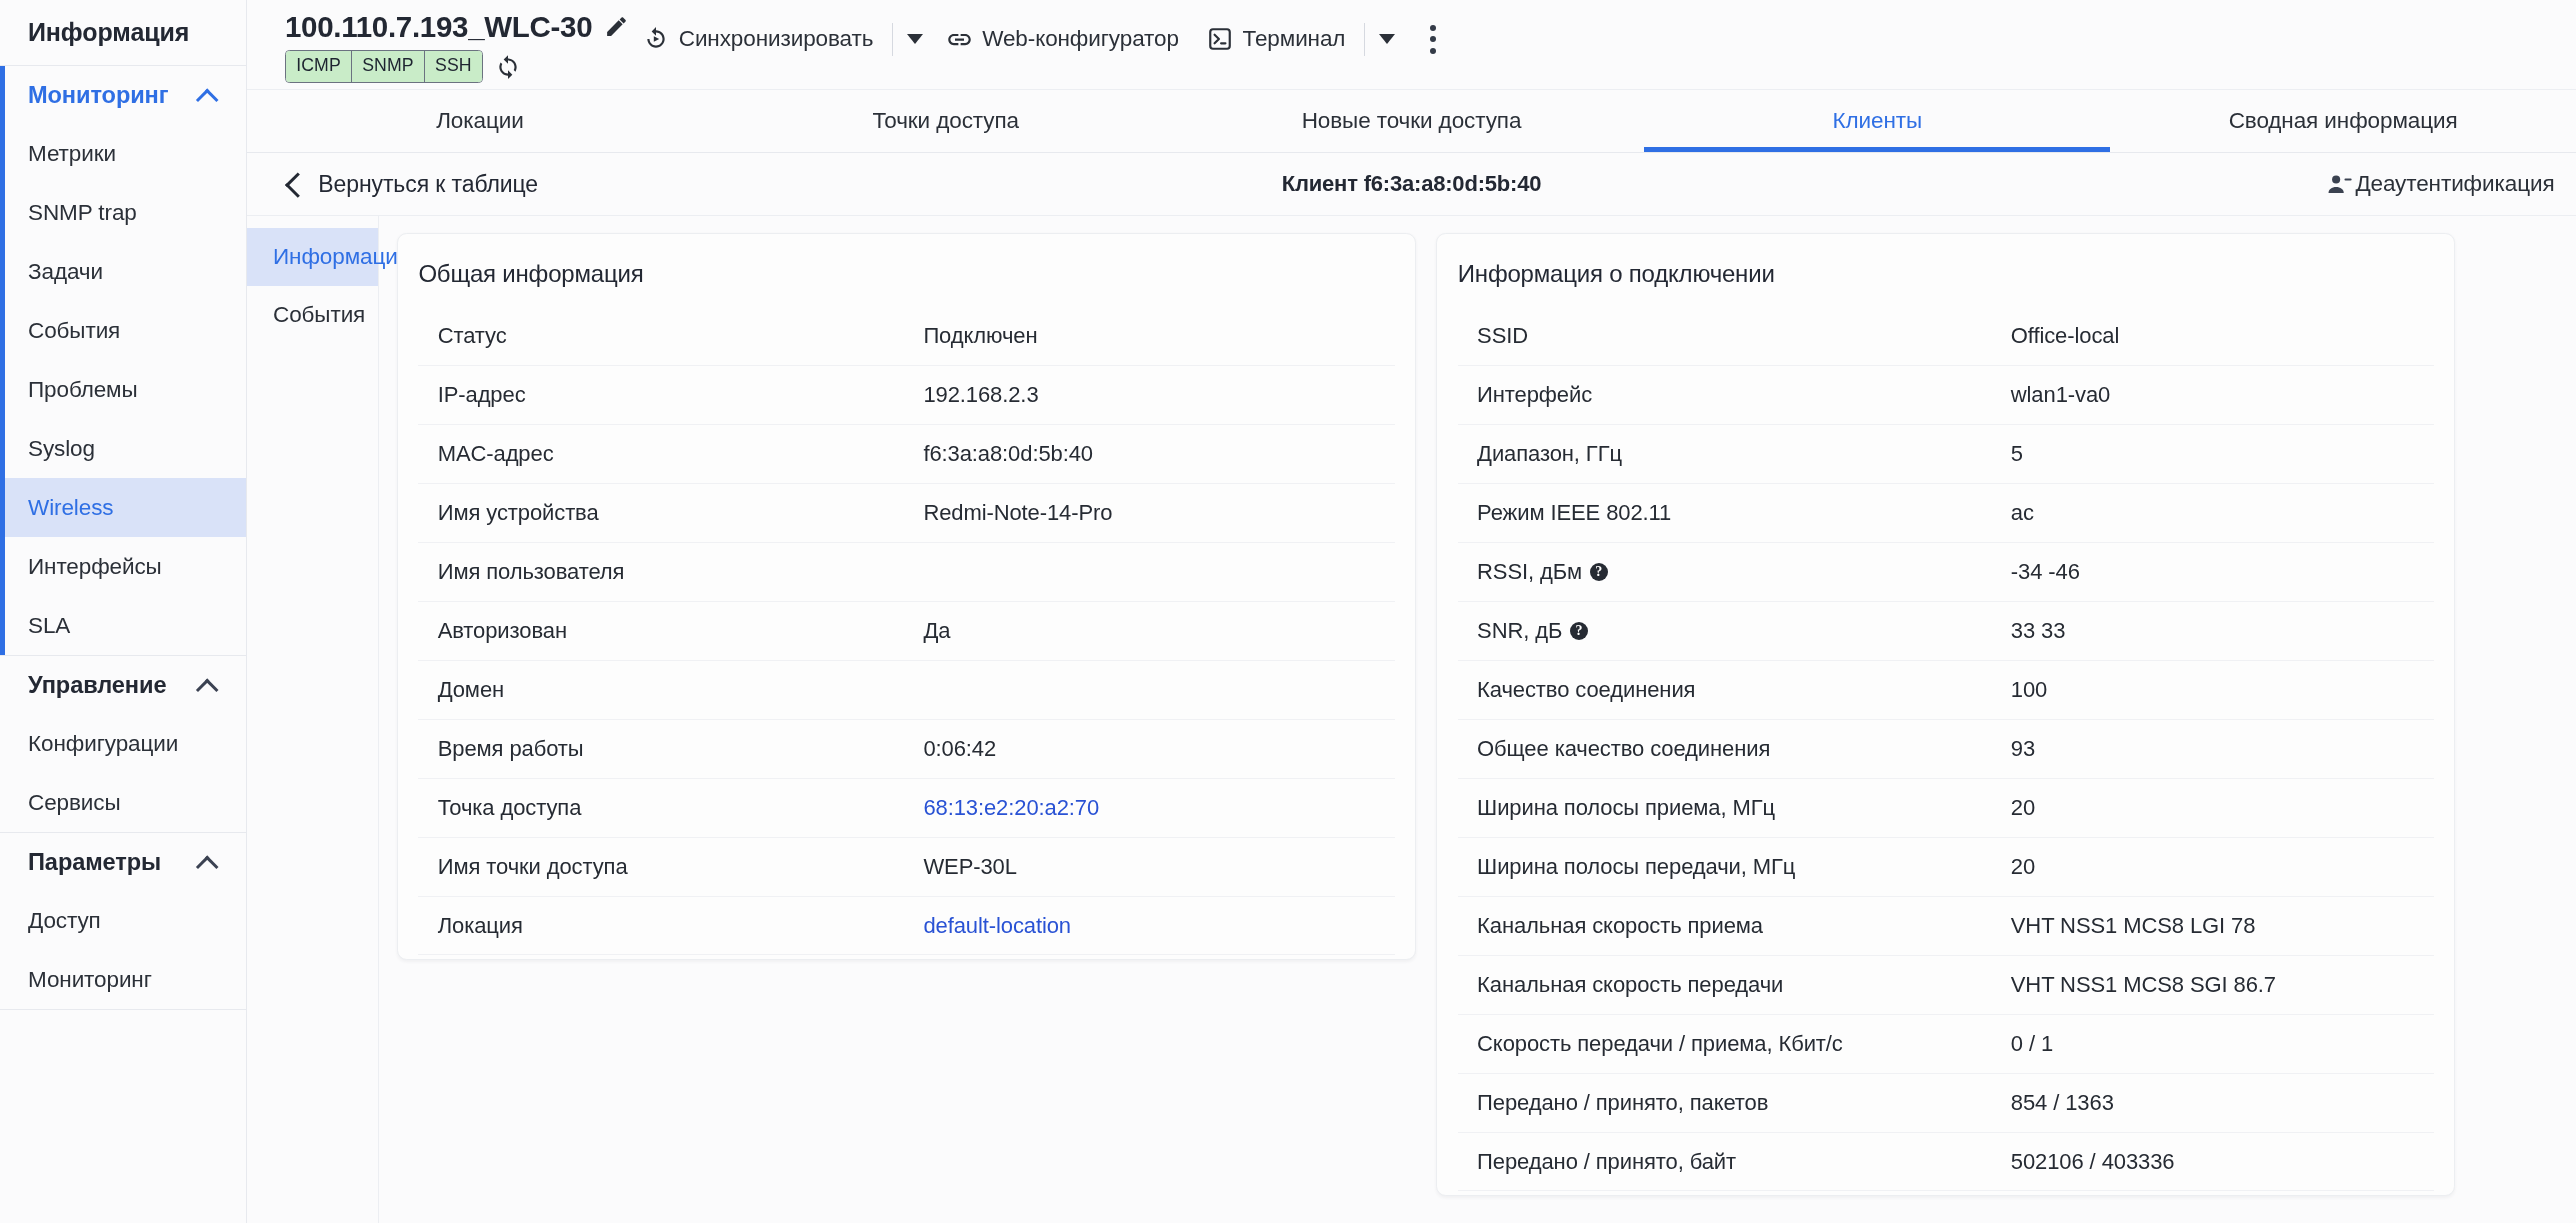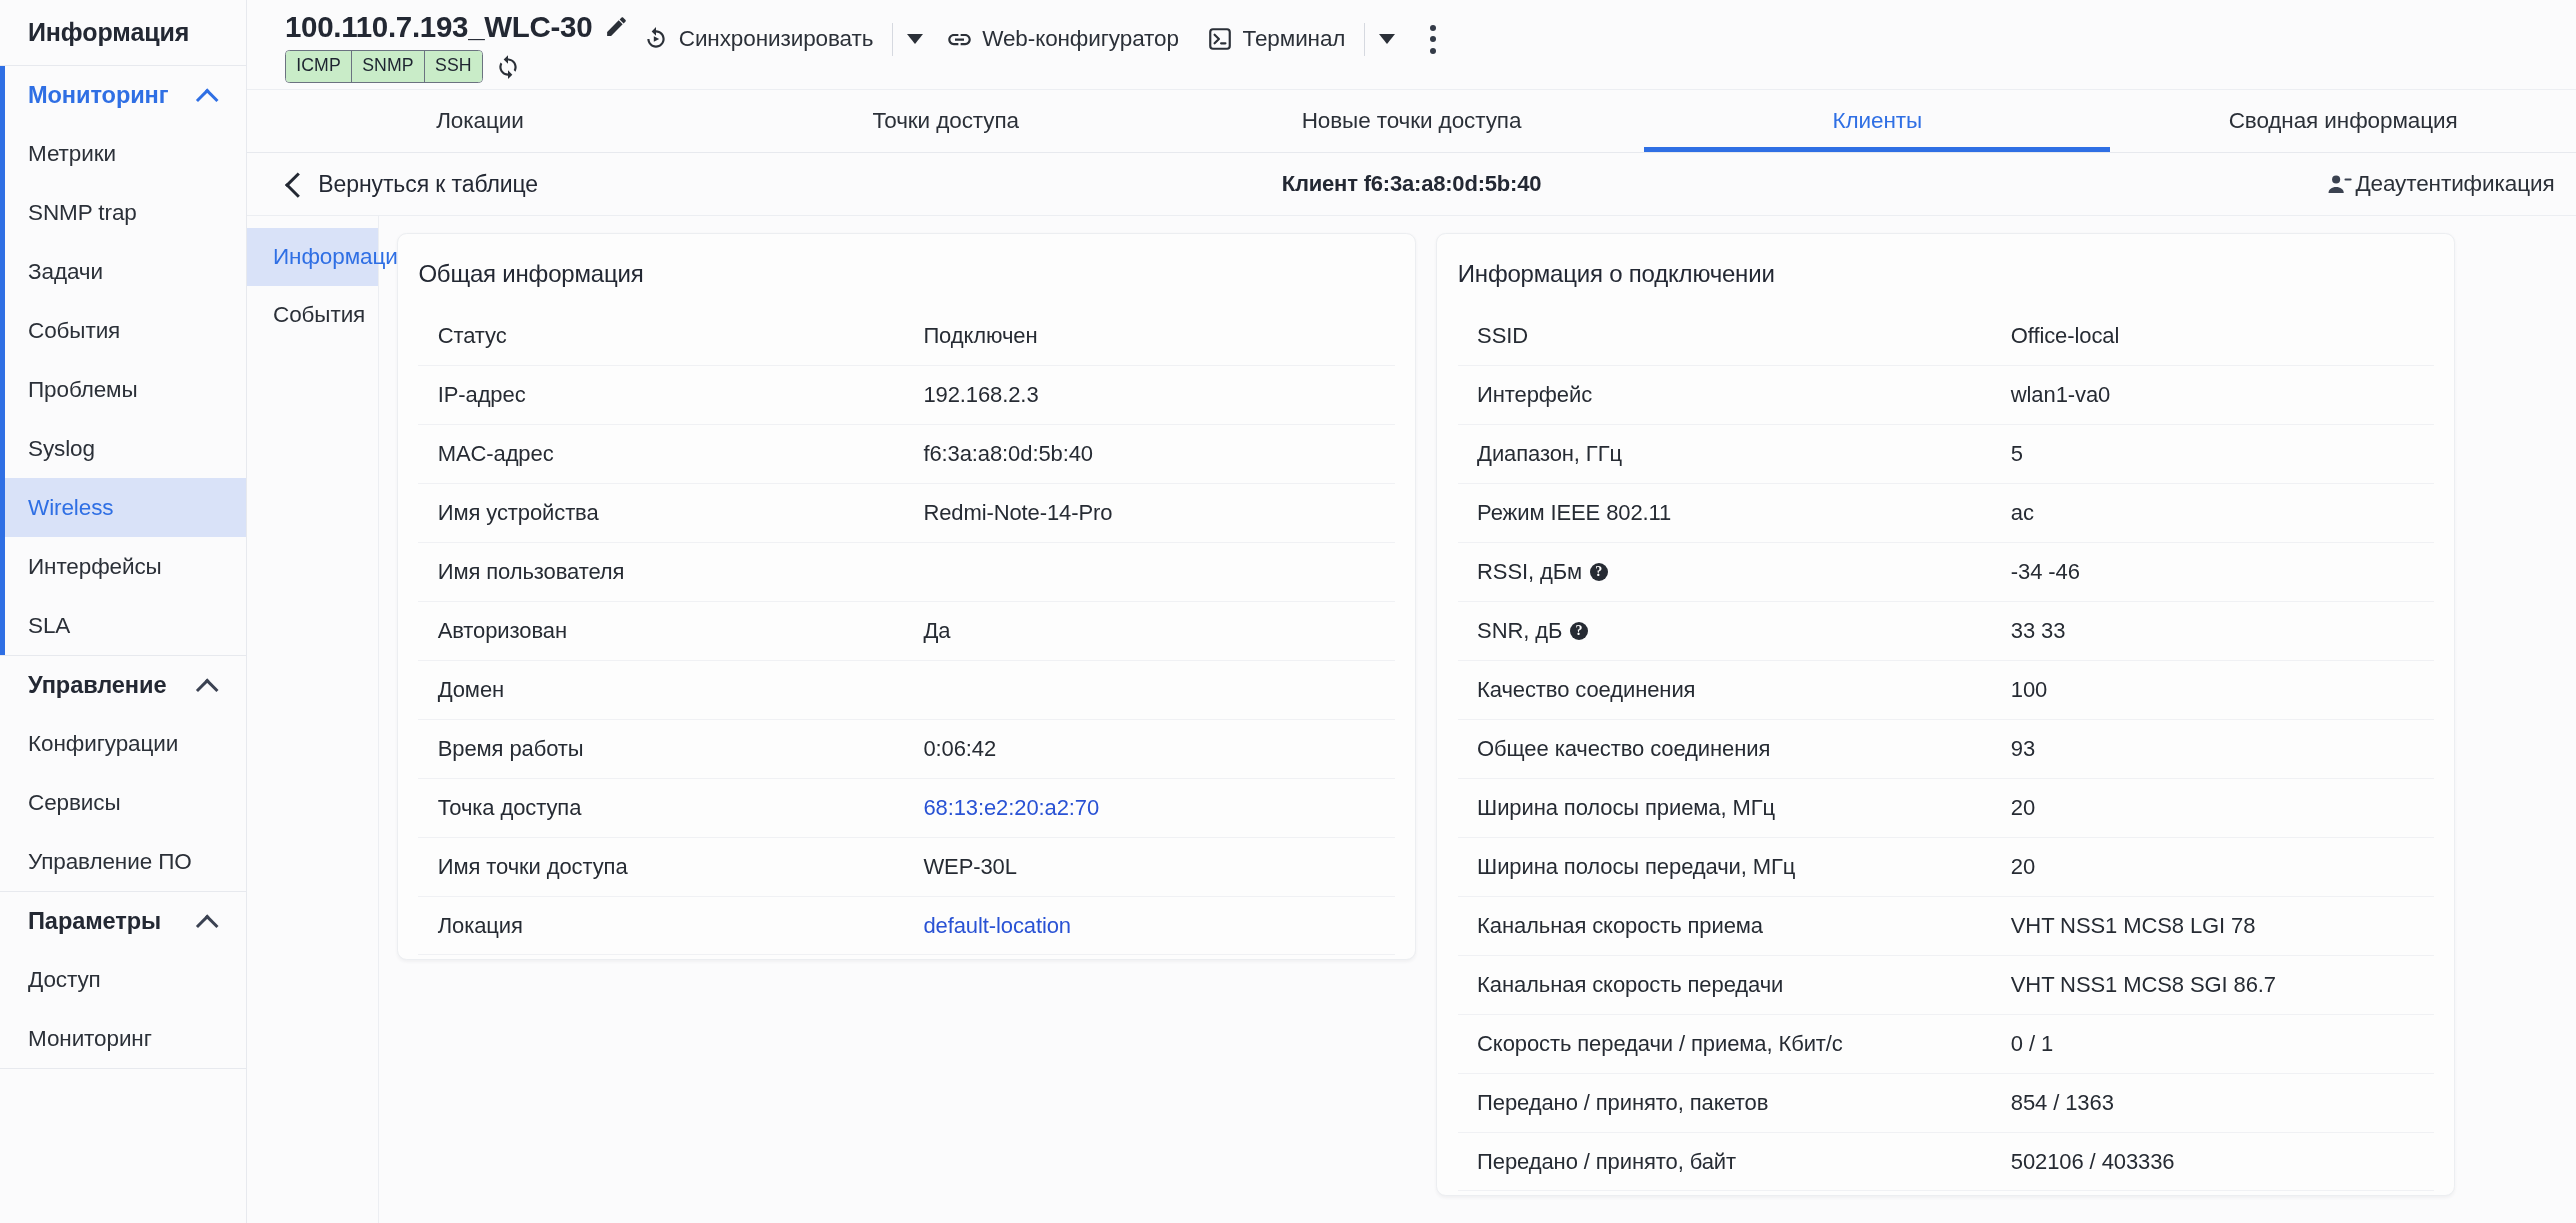--- a/index.html
+++ b/index.html
@@ -221,21 +221,20 @@
           <div class="sb-item">Интерфейсы</div>
           <div class="sb-item">SLA</div>
         </div>
         <div class="sb-group">
           <div class="sb-group-head dark">
             <span class="lbl">Управление</span>
             <span class="chev"></span>
           </div>
           <div class="sb-item">Конфигурации</div>
           <div class="sb-item">Сервисы</div>
-          <div class="sb-item">Управление ПО</div>
         </div>
         <div class="sb-group">
           <div class="sb-group-head dark">
             <span class="lbl">Параметры</span>
             <span class="chev"></span>
           </div>
           <div class="sb-item">Доступ</div>
           <div class="sb-item">Мониторинг</div>
         </div>
       </div>

